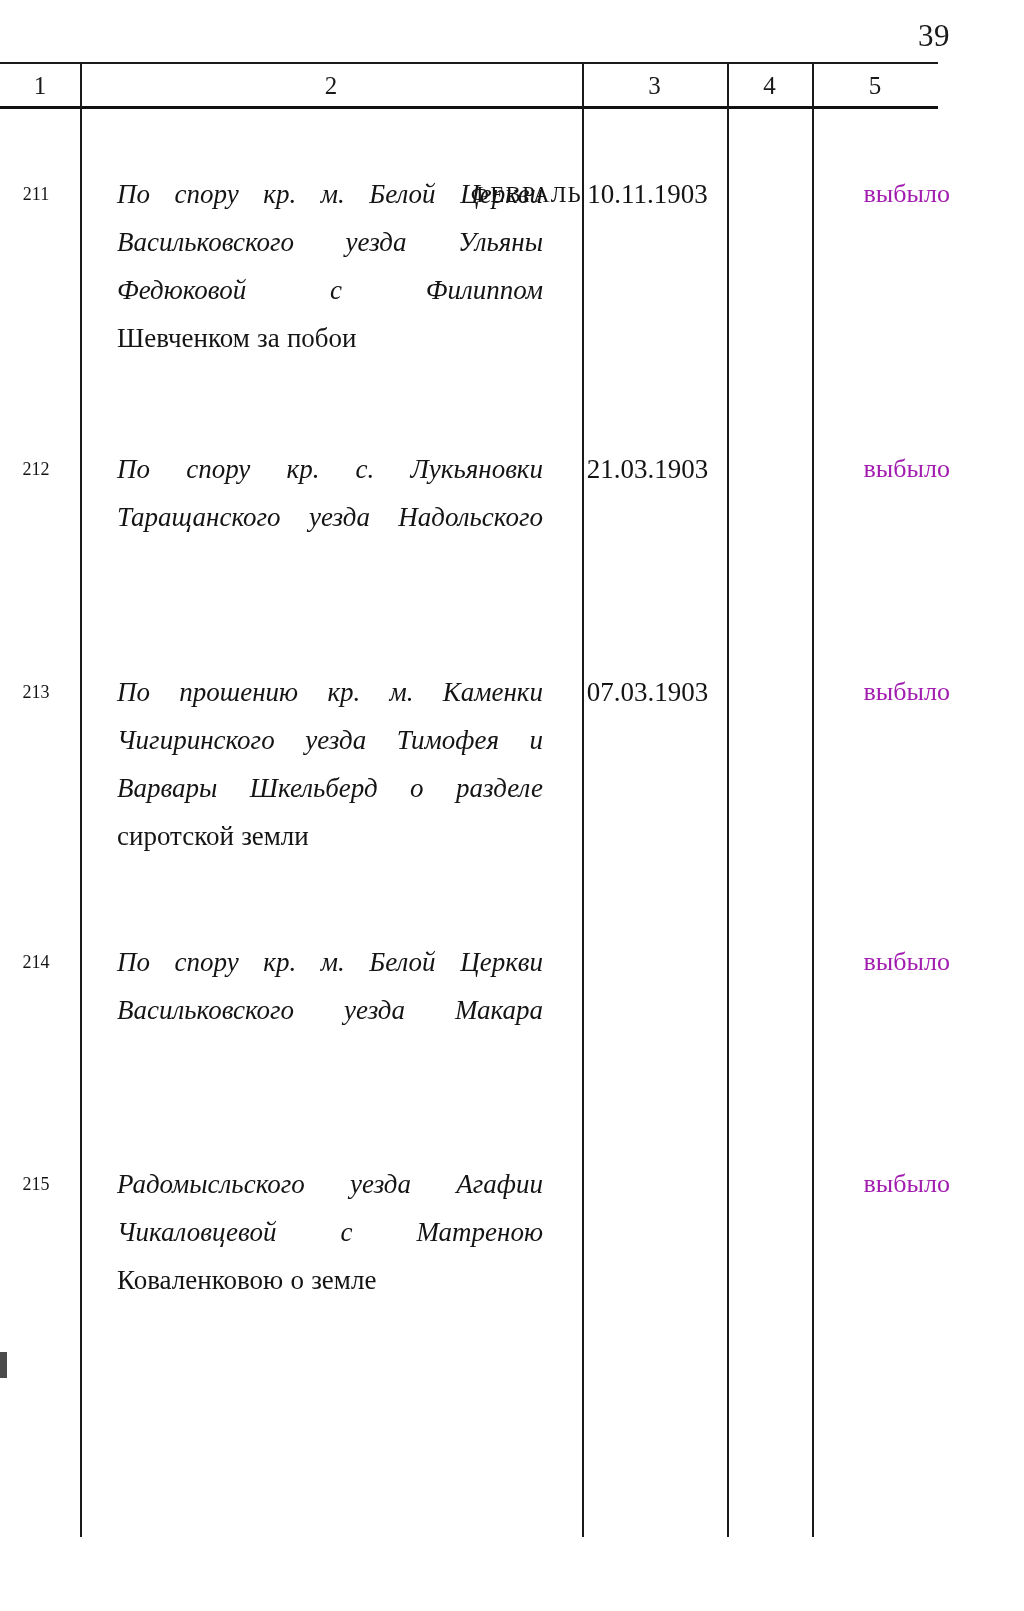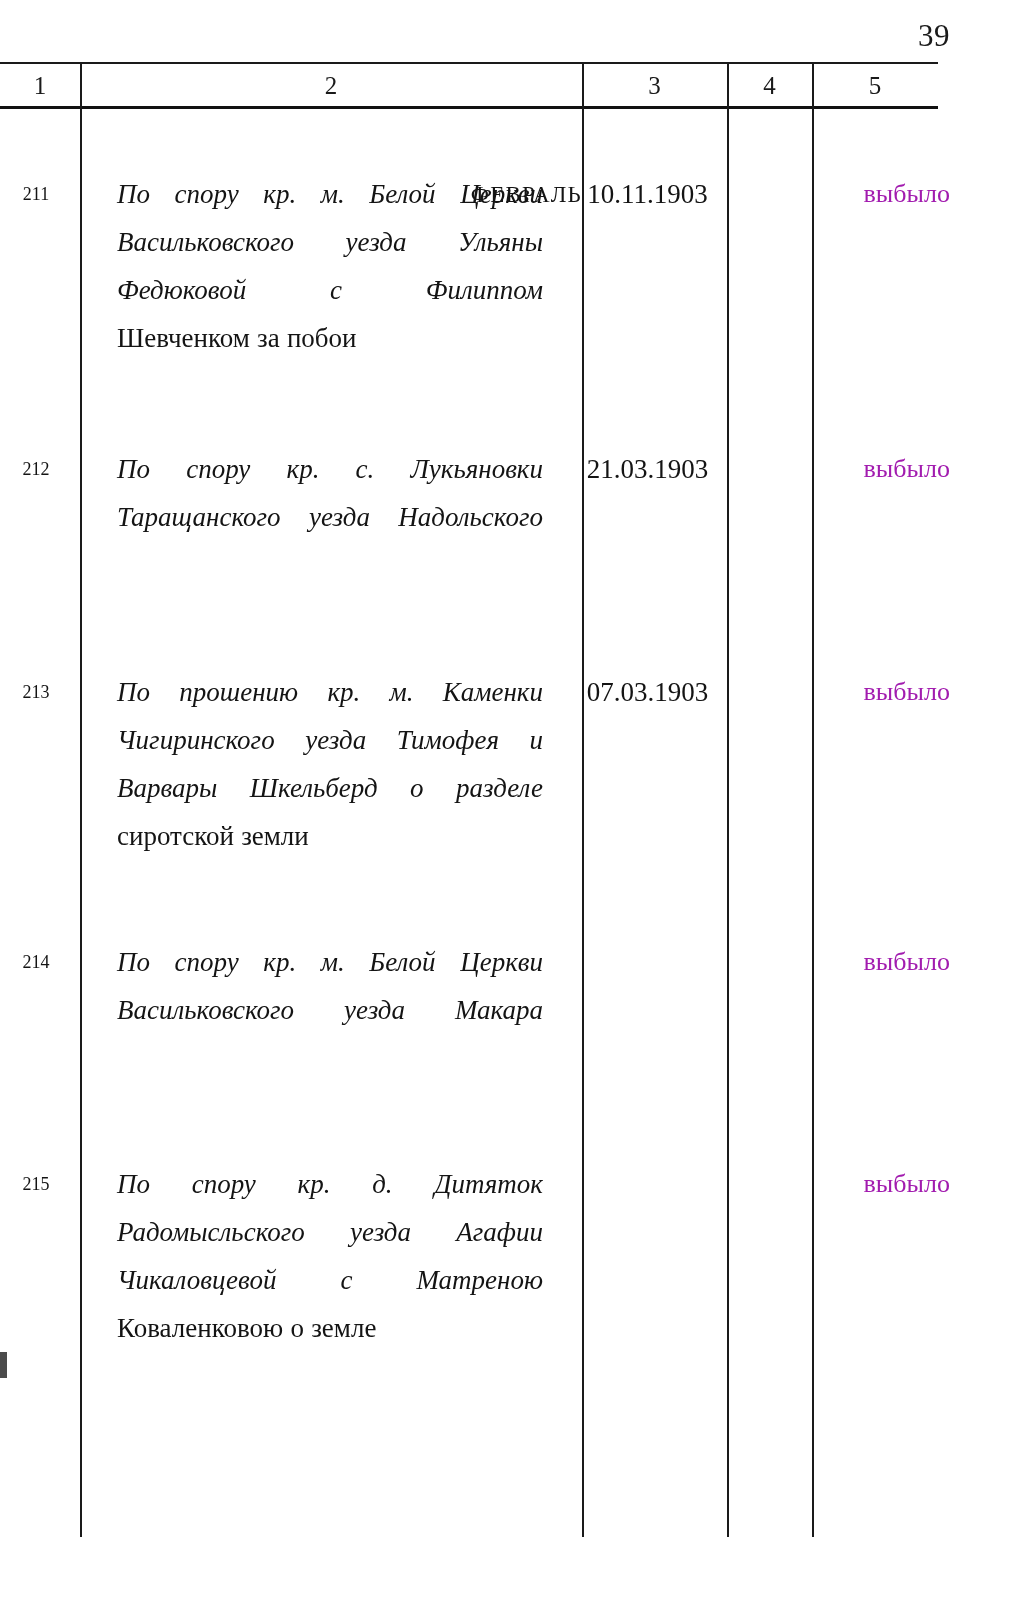--- a/index.html
+++ b/index.html
@@ -236,21 +236,20 @@
           <span class="just">Васильковского уезда Макара</span>
         </div>
       <div class="cell-date"></div>
       <div class="cell-extra"></div>
       <div class="cell-status">выбыло</div>
     </div>
 
     <div class="row" style="top:1098px">
       <div class="cell-num">215</div>
       <div class="cell-desc">
-          <span class="just">По спору кр. д. Дитяток</span>
           <span class="just">Радомысльского уезда Агафии</span>
           <span class="just">Чикаловцевой с Матреною</span>
           <span>Коваленковою о земле</span>
         </div>
       <div class="cell-date"></div>
       <div class="cell-extra"></div>
       <div class="cell-status">выбыло</div>
     </div>
 
   </div>

